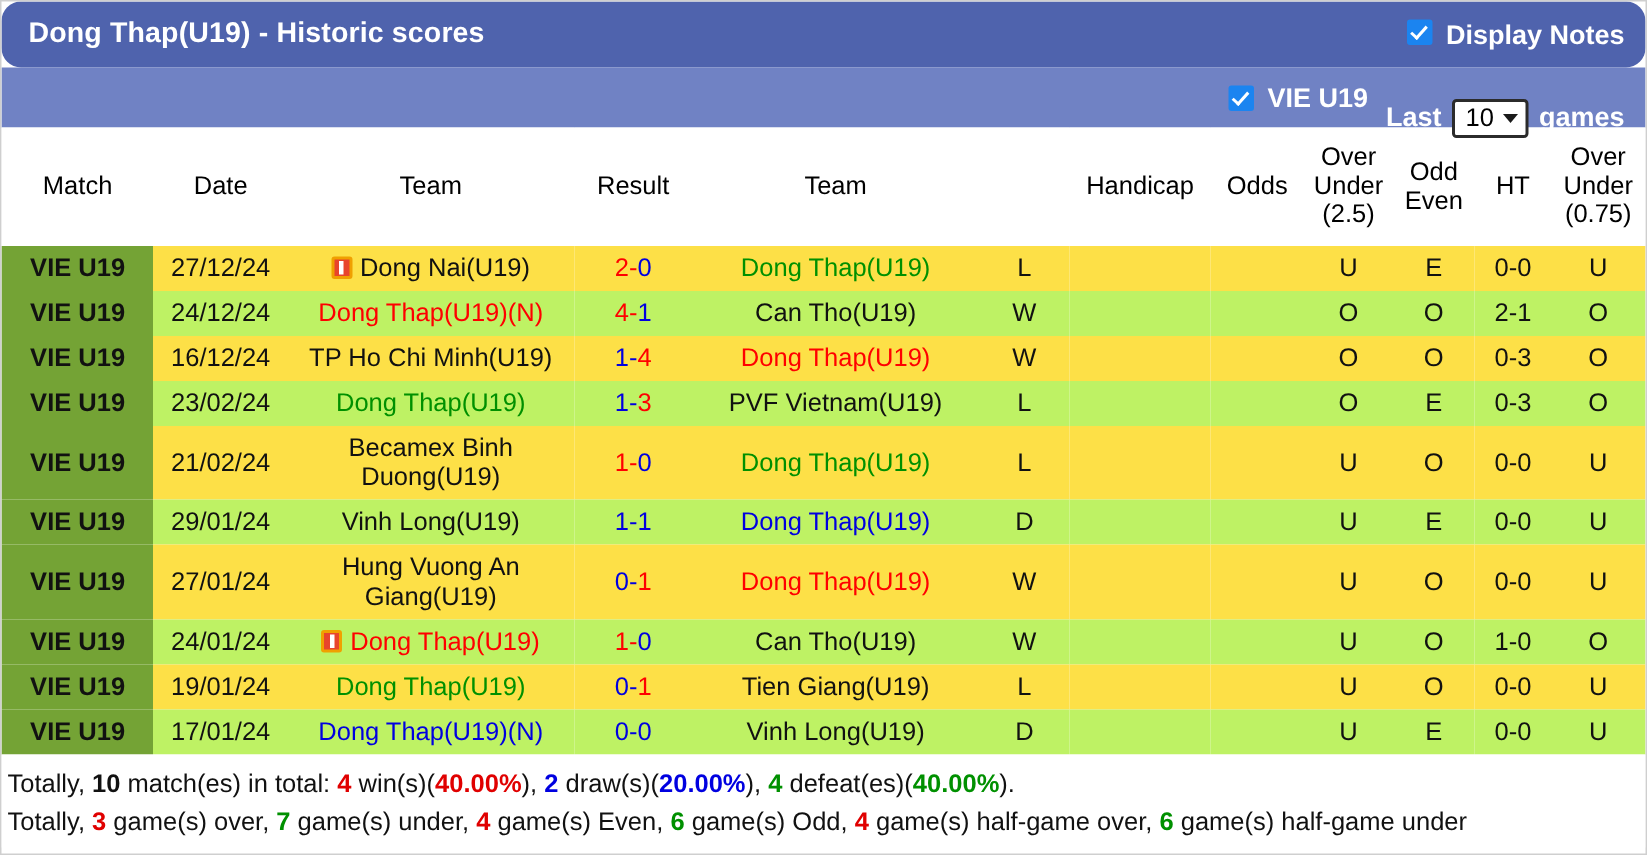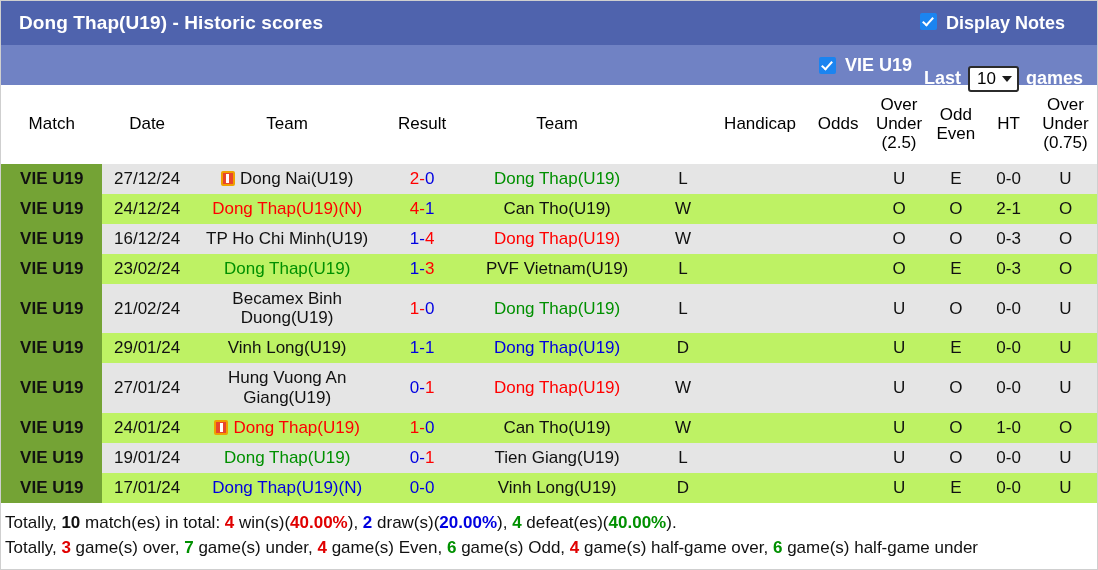--- a/index.html
+++ b/index.html
@@ -24,22 +24,23 @@
     overflow: hidden;
   }
 
   
   .titlebar {
     height: 44px;
     background: #4f63ad;
     display: flex;
     align-items: center;
     justify-content: space-between;
-    padding: 0 32px 0 18px;
+    padding: 0 14px 0 18px;
     box-sizing: border-box;
+    border-radius: 13px;
   }
   .titlebar .title {
     color: #ffffff;
     font-size: 19px;
     font-weight: bold;
     letter-spacing: .1px;
     white-space: nowrap;
   }
   .titlebar .right-group {
     display: flex;
@@ -145,21 +146,21 @@
   }
   table.scores td {
     font-size: 17px;
     padding: 5px 2px;
     text-align: center;
     vertical-align: middle;
     line-height: 1.17;
     border: none;
     color: #111111;
   }
-  tr.r-odd td { background: #e5e5e5; }
+  tr.r-odd td { background: #fde047; }
   tr.r-even td { background: #bef264; }
 
   td.c-match {
     background: #74a335 !important;
     color: #ffffff;
     font-weight: bold;
     font-size: 17px;
     padding: 0;
   }
 

